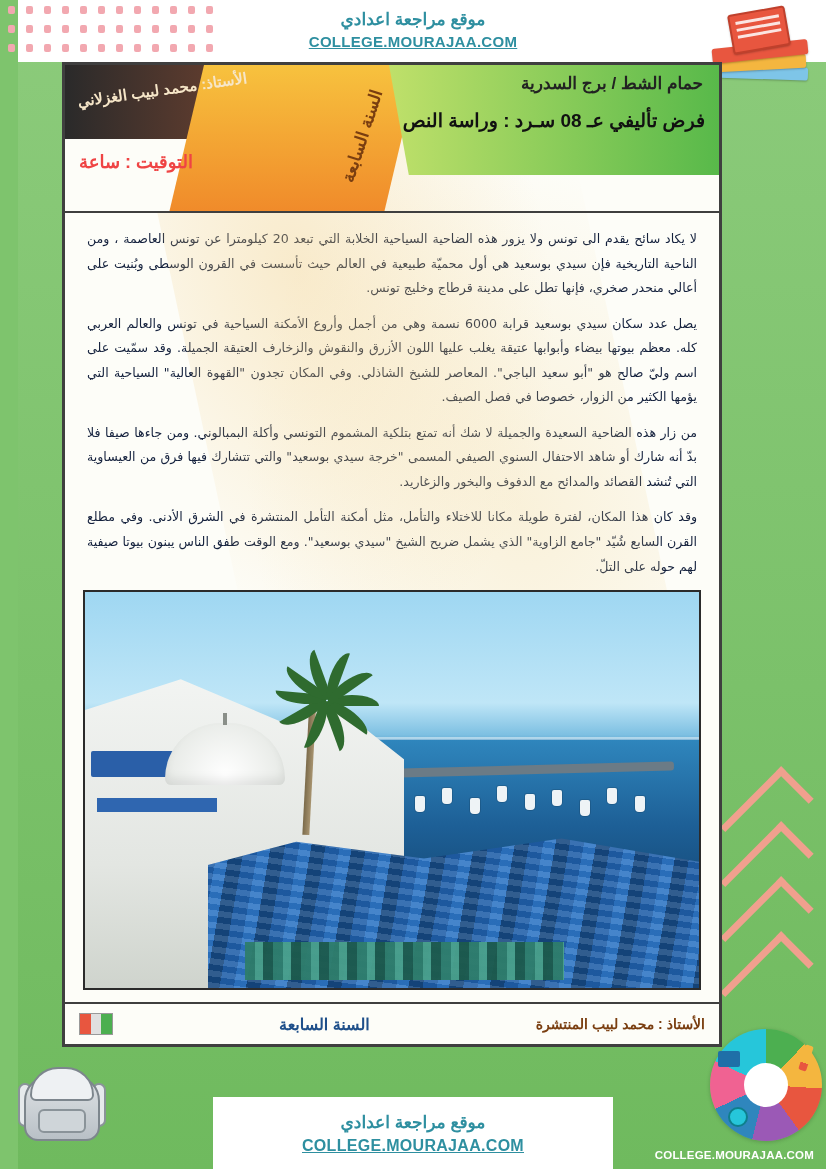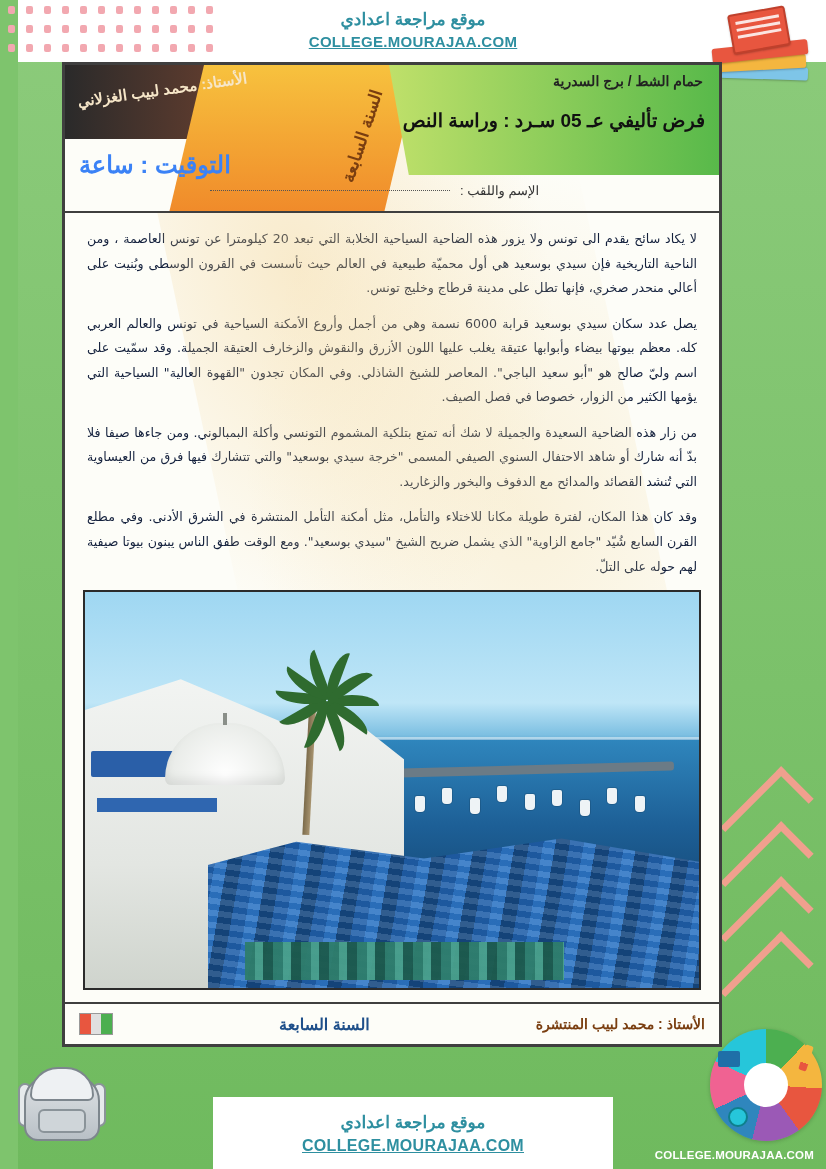--- a/index.html
+++ b/index.html
@@ -131,38 +131,38 @@
   .band-ink {
     position: absolute; left: 0; top: 0; width: 230px; height: 80px;
     background: linear-gradient(90deg, #2a2a2a, #5c3b2e 60%, #b03a2e);
   }
   .band-ink-2 {
     position: absolute; left: 0; top: 74px; width: 230px; height: 74px;
     background: #fdfdf8;
   }
 
   .t-school {
-    position: absolute; right: 16px; top: 8px; font-size: 14px; color: #222;
+    position: absolute; right: 16px; top: 8px; font-size: 17px; color: #222;
     font-weight: bold; direction: rtl;
   }
   .t-title {
     position: absolute; right: 14px; top: 44px; font-size: 19px; color: #111;
     font-weight: bold; direction: rtl;
   }
   .t-level {
     position: absolute; right: 352px; top: 22px; font-size: 17px; color: #7a3e10;
     font-weight: bold; transform: rotate(-72deg); transform-origin: right top;
     white-space: nowrap; direction: rtl;
   }
   .t-teacher {
     position: absolute; left: 12px; top: 16px; font-size: 15px; color: #f6e6c8;
     font-weight: bold; transform: rotate(-8deg); direction: rtl;
   }
   .t-time {
-    position: absolute; left: 14px; top: 86px; font-size: 24px; color: #3b82f6;
+    position: absolute; left: 14px; top: 86px; font-size: 18px; color: #ef4444;
     font-weight: bold; direction: rtl;
   }
   .t-namefield {
     position: absolute; right: 180px; top: 118px; font-size: 13px; color: #333;
     direction: rtl;
   }
   .t-namefield .dots {
     display: inline-block; width: 240px;
     border-bottom: 1px dotted #555; margin-right: 6px; vertical-align: 4px;
   }
@@ -442,28 +442,24 @@
 <div class="sheet">
   <div class="watermark"></div>
 
   <div class="sheet-top">
     <div class="band-ink"></div>
     <div class="band-ink-2"></div>
     <div class="band-orange"></div>
     <div class="band-green"></div>
 
     <div class="t-school">حمام الشط / برج السدرية</div>
-    <div class="t-title">فرض تأليفي عـ 05 سـرد : وراسة النص</div>
+    <div class="t-title">فرض تأليفي عـ 08 سـرد : وراسة النص</div>
     <div class="t-level">السنة السابعة</div>
     <div class="t-teacher">الأستاذ: محمد لبيب الغزلاني</div>
     <div class="t-time">التوقيت : ساعة</div>
-    <div class="t-namefield">
-      <span>الإسم واللقب :</span>
-      <span class="dots"></span>
-    </div>
   </div>
 
   <div class="sheet-body">
     <p class="para">لا يكاد سائح يقدم الى تونس ولا يزور هذه الضاحية السياحية الخلابة التي تبعد 20 كيلومترا عن تونس العاصمة ، ومن الناحية التاريخية فإن سيدي بوسعيد هي أول  محميّة طبيعية في العالم حيث تأسست في القرون الوسطى وبُنيت على أعالي منحدر صخري، فإنها تطل على مدينة قرطاج وخليج تونس.</p>
     <p class="para">يصل عدد سكان سيدي بوسعيد قرابة 6000 نسمة وهي من أجمل وأروع الأمكنة السياحية في تونس والعالم العربي كله. معظم بيوتها بيضاء وأبوابها عتيقة يغلب عليها اللون الأزرق والنقوش والزخارف العتيقة الجميلة. وقد سمّيت على اسم وليّ صالح هو "أبو سعيد الباجي". المعاصر للشيخ الشاذلي. وفي المكان تجدون "القهوة العالية" السياحية التي يؤمها الكثير من الزوار، خصوصا في فصل الصيف.</p>
     <p class="para">من زار هذه الضاحية السعيدة والجميلة لا شك أنه تمتع بتلكية المشموم التونسي وأكلة البمبالوني. ومن جاءها صيفا فلا بدّ أنه شارك أو شاهد الاحتفال السنوي الصيفي المسمى "خرجة سيدي بوسعيد" والتي تتشارك فيها  فرق  من  العيساوية التي تُنشد القصائد والمدائح مع الدفوف والبخور والزغاريد.</p>
     <p class="para">وقد كان هذا المكان، لفترة طويلة مكانا للاختلاء والتأمل، مثل أمكنة التأمل المنتشرة في الشرق الأدنى. وفي مطلع القرن السابع شُيّد "جامع الزاوية" الذي يشمل ضريح الشيخ "سيدي بوسعيد". ومع الوقت طفق الناس يبنون بيوتا صيفية لهم حوله على التلّ.</p>
   </div>
 
   <div class="photo-wrap">

